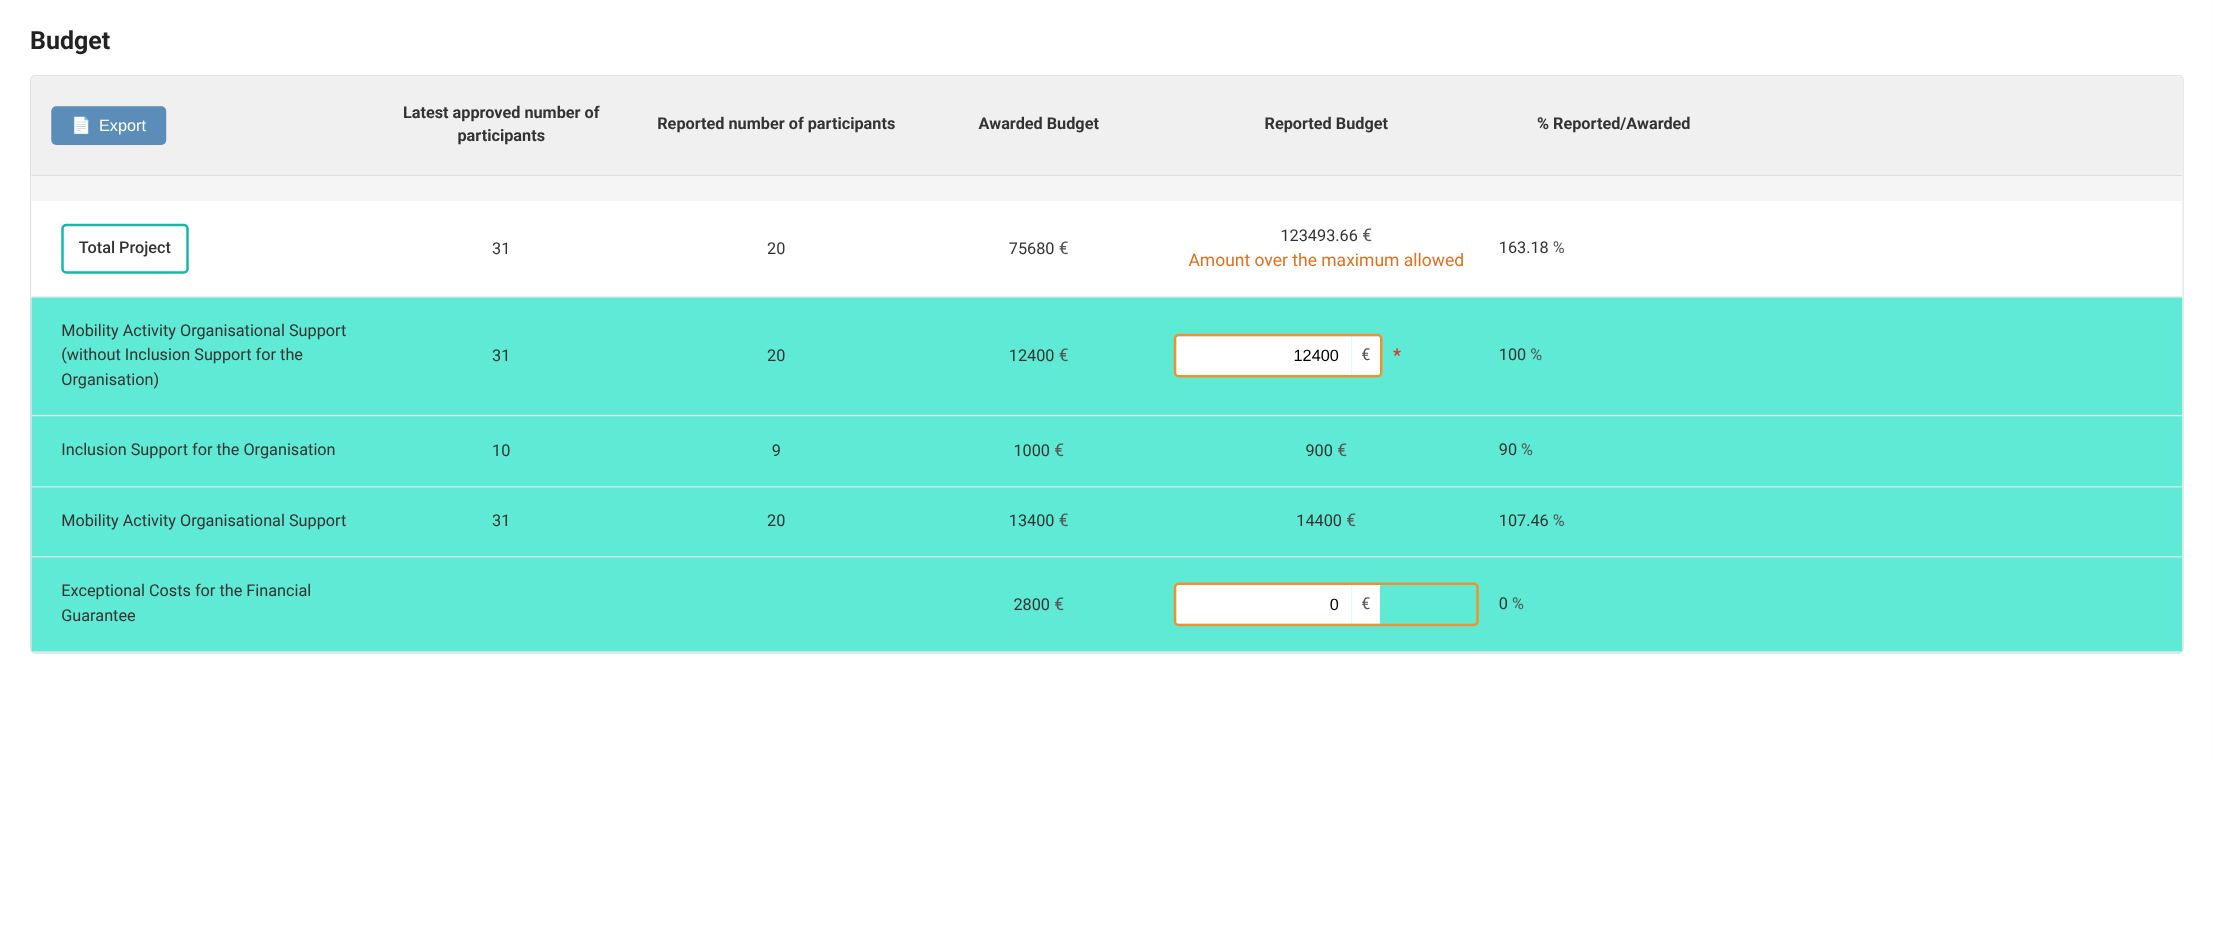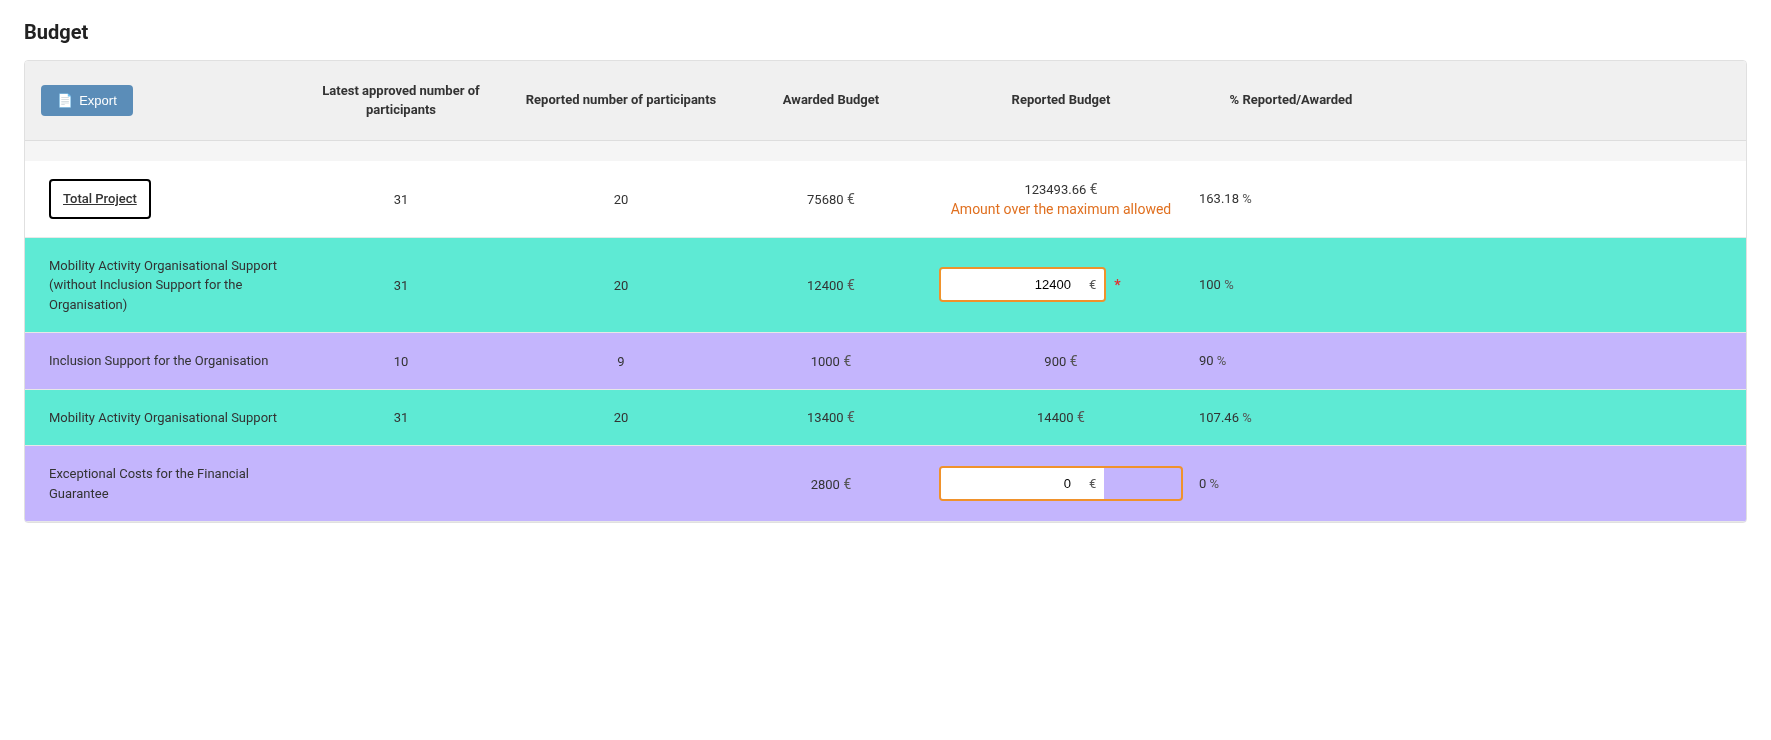--- a/index.html
+++ b/index.html
@@ -62,47 +62,46 @@
     .spacer-row {
       height: 20px;
       background: #f5f5f5;
     }
     .data-row {
       display: grid;
       grid-template-columns: 250px 220px 220px 200px 260px 200px;
       align-items: center;
       padding: 14px 16px;
       border-bottom: 1px solid #e8e8e8;
-      background: #c4b5fd;
+      background: #5eead4;
     }
     .data-row.alt {
       background: #5eead4;
     }
     .data-row.total-row {
       background: #fff;
     }
     .cell {
       padding: 4px 8px;
       text-align: center;
     }
     .cell.left {
       text-align: left;
     }
     .row-label {
       font-size: 13px;
       color: #333;
       line-height: 1.5;
     }
     .row-label.total-label {
-      border: 2px solid #000000;
+      border: 2px solid #14b8a6;
       border-radius: 4px;
       padding: 8px 12px;
       display: inline-block;
       font-weight: 500;
-      text-decoration: underline;
     }
     .value {
       font-size: 13px;
       color: #333;
     }
     .reported-budget-cell {
       display: flex;
       flex-direction: column;
       gap: 4px;
     }

